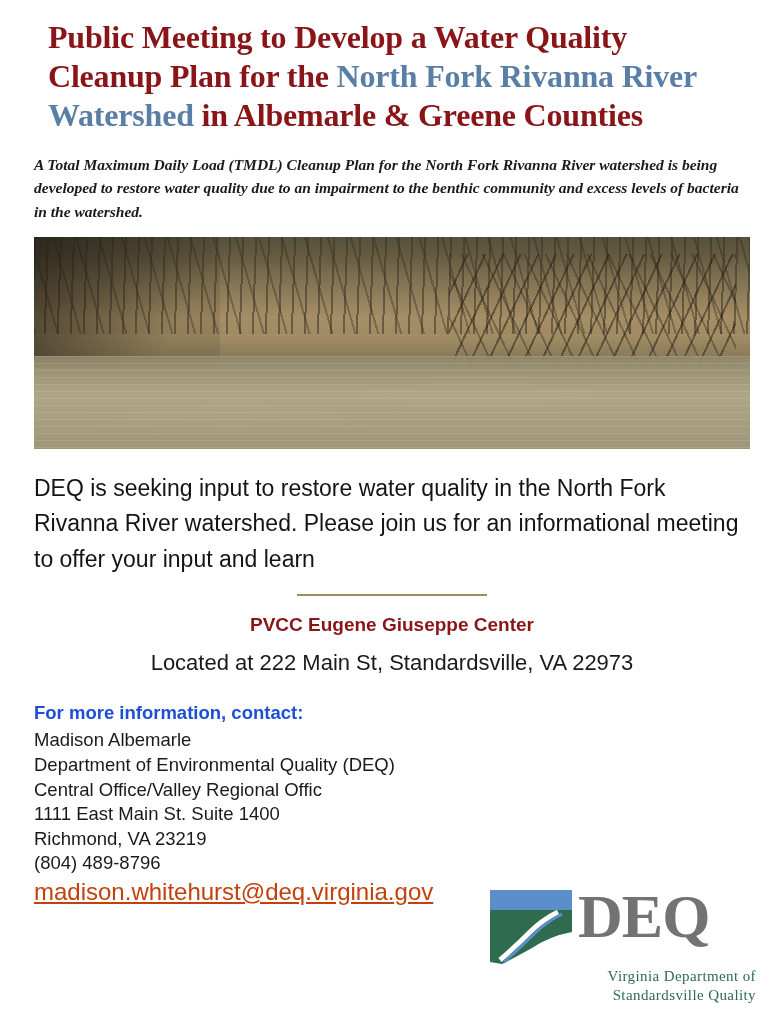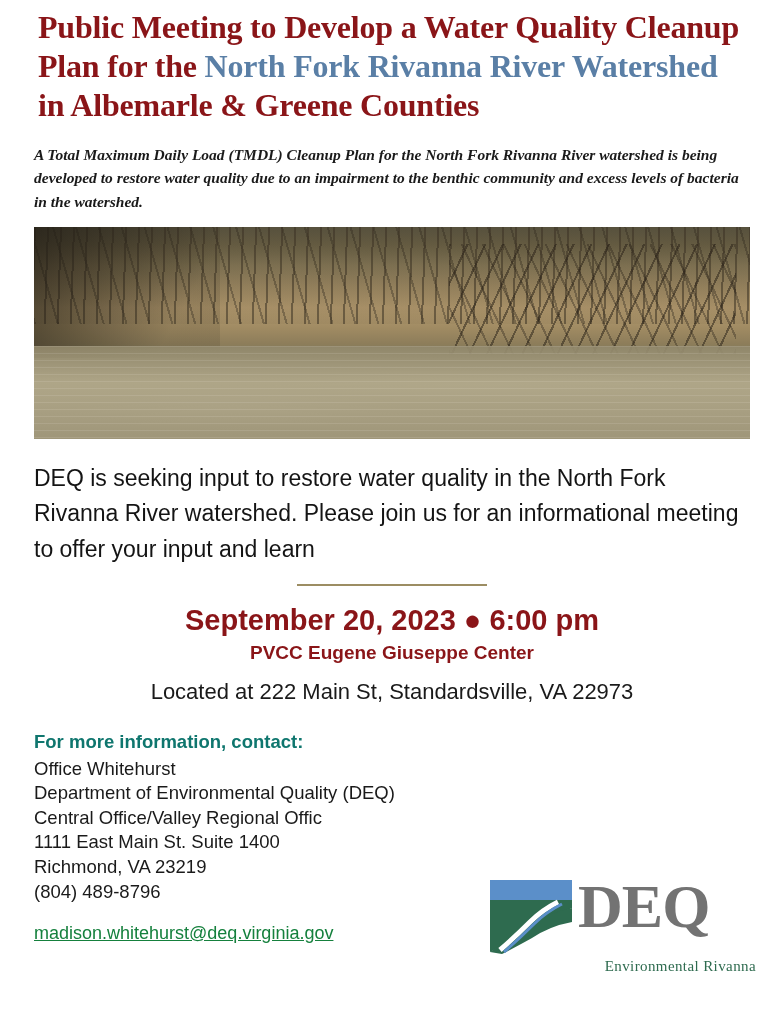--- a/index.html
+++ b/index.html
@@ -22,21 +22,21 @@
     padding: 0 30px;
   }
 
   
   .title {
     font-family: "Liberation Serif", serif;
     font-weight: bold;
     font-size: 32px;
     line-height: 1.22;
     color: #8a1518;
-    margin: 8px;
+    margin: 18px;
     letter-spacing: -0.2px;
   }
   .title .accent {
     color: #5a7fa6;
   }
 
   
   .subtitle {
     font-family: "Liberation Serif", serif;
     font-style: italic;
@@ -161,35 +161,35 @@
   }
 
   
   .contact {
     margin: 26px 0 0 4px;
     position: relative;
   }
   .contact-heading {
     font-weight: bold;
     font-size: 18.5px;
-    color: #0f766e;
+    color: #1d4ed8;
     margin-bottom: 4px;
   }
   .contact-line {
     font-size: 18.5px;
     line-height: 1.33;
     color: #1a1a1a;
   }
   .contact-email {
-    font-size: 18px;
+    font-size: 24px;
     line-height: 1.33;
-    color: #15803d;
+    color: #c2410c;
     text-decoration: underline;
     display: inline-block;
-    margin-top: 18px;
+    margin-top: 0;
   }
 
   
   .logo {
     position: absolute;
     right: 28px;
     bottom: 36px;
     width: 268px;
     height: 118px;
   }
@@ -237,43 +237,43 @@
       <div class="roots"></div>
       <div class="water"></div>
     </div>
   </div>
 
   <p class="statement">DEQ is seeking input to restore water quality in the North Fork Rivanna River watershed. Please join us for an informational meeting to offer your input and learn</p>
 
   <div class="divider"></div>
 
   <div class="event">
-    <div class="event-date">September 20, 2023  ●   6:00 pm</div>
     <div class="event-venue">PVCC Eugene Giuseppe Center</div>
     <div class="event-address">Located at 222 Main St, Standardsville, VA 22973</div>
   </div>
 
   <div class="contact">
     <div class="contact-heading">For more information, contact:</div>
-    <div class="contact-line">Office Whitehurst</div>
+    <div class="contact-line">Madison Albemarle</div>
     <div class="contact-line">Department of Environmental Quality (DEQ)</div>
     <div class="contact-line">Central Office/Valley Regional Offic</div>
     <div class="contact-line">1111 East Main St. Suite 1400</div>
     <div class="contact-line">Richmond, VA 23219</div>
     <div class="contact-line">(804) 489-8796</div>
     <a class="contact-email" href="#">madison.whitehurst@deq.virginia.gov</a>
   </div>
 
   <div class="logo">
     <div class="logo-top">
       <svg class="logo-mark" viewBox="0 0 86 78">
         <rect x="2" y="2" width="82" height="20" fill="#5b8fc9"></rect>
         <path d="M2 22 L84 22 L84 30 Q60 40 40 52 Q20 64 2 74 Z" fill="#2e6b4f"></path>
         <path d="M2 74 Q24 58 44 46 Q64 34 84 30 L84 44 Q62 48 44 60 Q26 70 14 76 Z" fill="#2e6b4f"></path>
         <path d="M70 24 Q54 32 42 44 Q28 58 12 72" stroke="#ffffff" stroke-width="5" fill="none"></path>
         <path d="M74 26 Q58 34 46 46 Q32 60 16 74" stroke="#5b8fc9" stroke-width="3" fill="none"></path>
       </svg>
       <div class="logo-word">DEQ</div>
     </div>
-    <div class="logo-sub">Environmental Rivanna</div>
+    <div class="logo-sub">Virginia Department of</div>
+    <div class="logo-sub">Standardsville Quality</div>
   </div>
 
 </div>
 
 </body></html>

